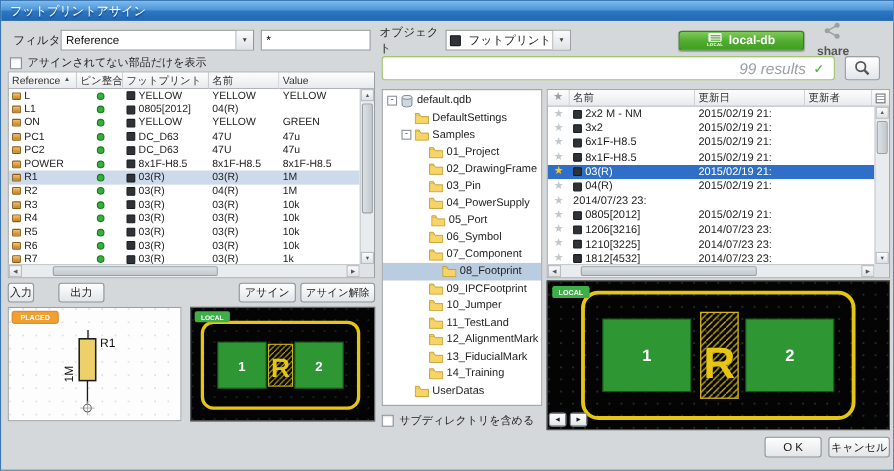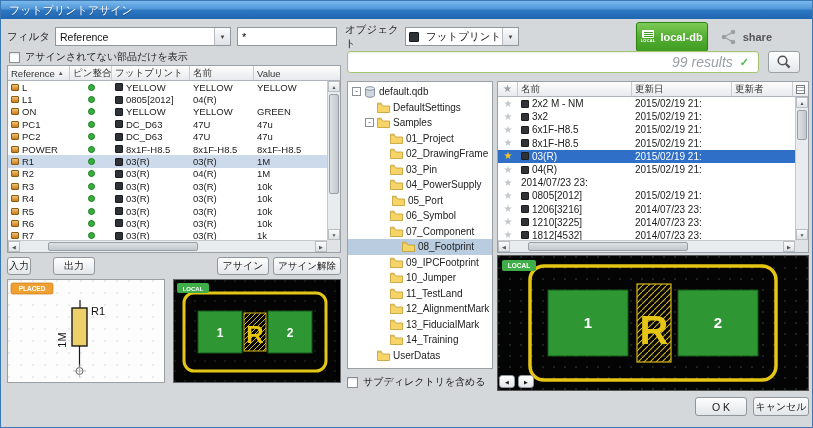--- a/index.html
+++ b/index.html
@@ -17,21 +17,21 @@
   .combo-btn{width:16px;height:100%;background:linear-gradient(#fafbfc,#dfe3e7);border-left:1px solid #b6bbc0;
     font-size:6px;color:#444;display:flex;align-items:center;justify-content:center;cursor:default;}
   .tinput{border:1px solid #8f969c;height:19px;font-size:11px;padding:0 4px;font-family:inherit;background:#fff;}
   .chk{width:11px;height:11px;background:#fff;border:1px solid #888f96;flex:none;box-shadow:inset 0 1px 2px rgba(0,0,0,.12);}
   .chkrow{display:flex;gap:5px;align-items:center;font-size:10px;color:#222;}
   
   .btn{background:linear-gradient(#fefefe,#e2e6e9);border:1px solid #8f969c;border-radius:3px;font-size:10px;
     color:#1a1a1a;text-align:center;display:flex;align-items:center;justify-content:center;height:18px;cursor:default;}
   
   .l-filter{position:absolute;top:4px;left:0;right:0;height:19px;display:flex;align-items:center;}
-  .l-filter .lbl{width:48px;}
+  .l-filter .lbl{width:48px;text-align:right;}
   .l-chk{position:absolute;top:27px;left:2px;}
   
   .tablebox{position:absolute;background:#fff;border:1px solid #9aa0a6;}
   .thead{display:flex;height:15px;}
   .hc{font-size:9.5px;color:#333;display:flex;align-items:center;padding:0 3px;white-space:nowrap;overflow:hidden;
     background:linear-gradient(#fdfdfd,#e7eaed);border-right:1px solid #c9cdd1;border-bottom:1px solid #aeb4b9;height:15px;}
   .sort{font-size:6px;color:#555;margin-left:3px;}
   .tbody{position:absolute;top:15px;left:0;right:13px;bottom:12px;overflow:hidden;}
   .vscroll{position:absolute;top:15px;right:0;bottom:12px;width:13px;background:#e9ecef;border-left:1px solid #c5cacd;}
   .vs-arrow{height:11px;font-size:5px;color:#555;text-align:center;line-height:11px;background:linear-gradient(#fbfbfb,#dfe3e6);border:1px solid #b8bdc2;}
@@ -58,28 +58,28 @@
   .b-assign{position:absolute;right:72px;width:52px;} .b-unassign{position:absolute;right:0;width:68px;font-size:9.5px;}
   
   .l-previews{position:absolute;top:256px;left:0;right:0;height:104px;display:flex;gap:8px;}
   .schem{width:158px;height:104px;border:1px solid #9aa0a6;background:#fff;overflow:hidden;}
   .fpprev{flex:1;height:104px;border:1px solid #62676c;background:#000;overflow:hidden;}
   
   .r-object{position:absolute;top:4px;left:0;right:0;height:19px;display:flex;align-items:center;padding-right:37px;}
   .r-object .lbl{width:60px;}
   .obj-combo{width:114px;}
   .filler{flex:1;}
-  .localdb{display:flex;align-items:center;gap:5px;padding:0 4px;height:30px;border-radius:3px;
+  .localdb{display:flex;align-items:center;gap:5px;padding:0 25px;height:18px;border-radius:3px;
     background:linear-gradient(#7ecb57,#54ad32 50%,#3f9e22);border:1px solid #2f8418;color:#fff;font-weight:bold;font-size:11px;
     box-shadow:0 1px 1px rgba(0,0,0,.25);cursor:default;}
   .localdb-ico{display:flex;flex-direction:column;align-items:center;line-height:1;}
   .localdb-ico .bars{width:12px;height:8px;background:#fff;border-radius:1px;padding:1.5px 1.5px;display:flex;flex-direction:column;justify-content:space-between;}
   .localdb-ico .bars i{display:block;height:1px;background:#3f9e22;}
   .localdb-ico b{font-size:4px;letter-spacing:.2px;margin-top:1px;}
-  .share-wrap{display:flex;align-items:center;gap:5px;margin-left:12px;}
+  .share-wrap{display:flex;align-items:center;gap:5px;margin-left:12px;flex-direction:column;}
   .share-label{font-size:11px;font-weight:bold;color:#555;}
   .r-search{position:absolute;top:28px;left:2px;height:22px;display:flex;align-items:center;}
   .search-box{width:412px;height:22px;background:#fff;border:1px solid #a3c470;border-radius:3px;display:flex;align-items:center;
     justify-content:flex-end;gap:7px;padding:0 9px;box-shadow:inset 0 1px 2px rgba(0,0,0,.08);}
   .results-text{font-size:14px;color:#9aa0a6;font-style:italic;}
   .check{color:#58b857;font-size:11px;font-weight:bold;}
   .mag-btn{margin-left:9px;width:32px;height:22px;border:1px solid #98a0a6;border-radius:3px;
     background:linear-gradient(#ffffff,#e3e7ea);display:flex;align-items:center;justify-content:center;cursor:default;}
   
   .tree{position:absolute;left:2px;top:58px;width:146px;height:288px;background:#fff;border:1px solid #9aa0a6;overflow:hidden;padding-top:2px;}

